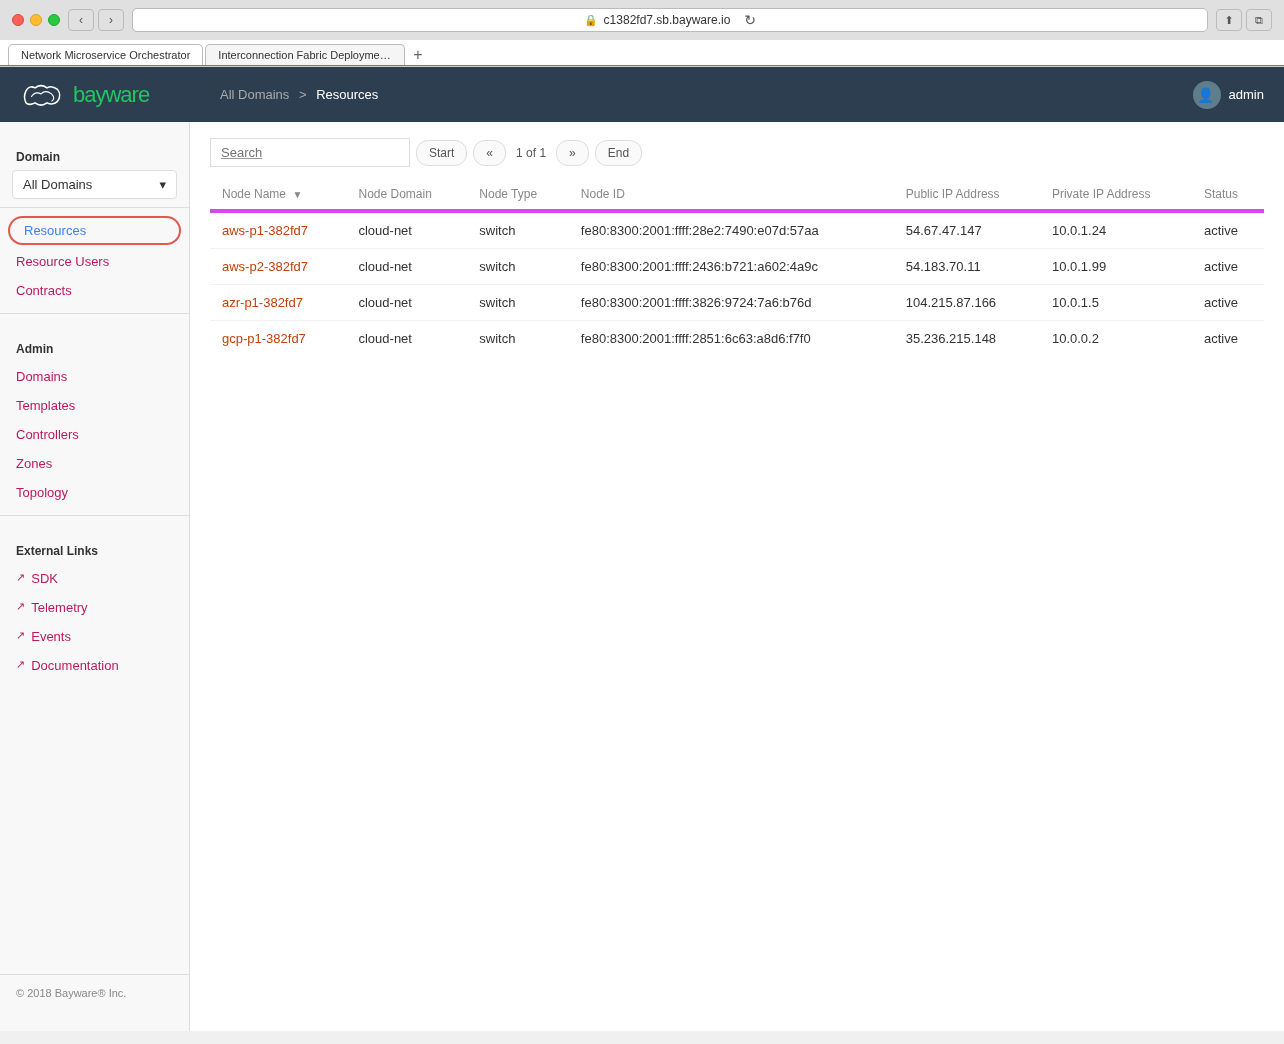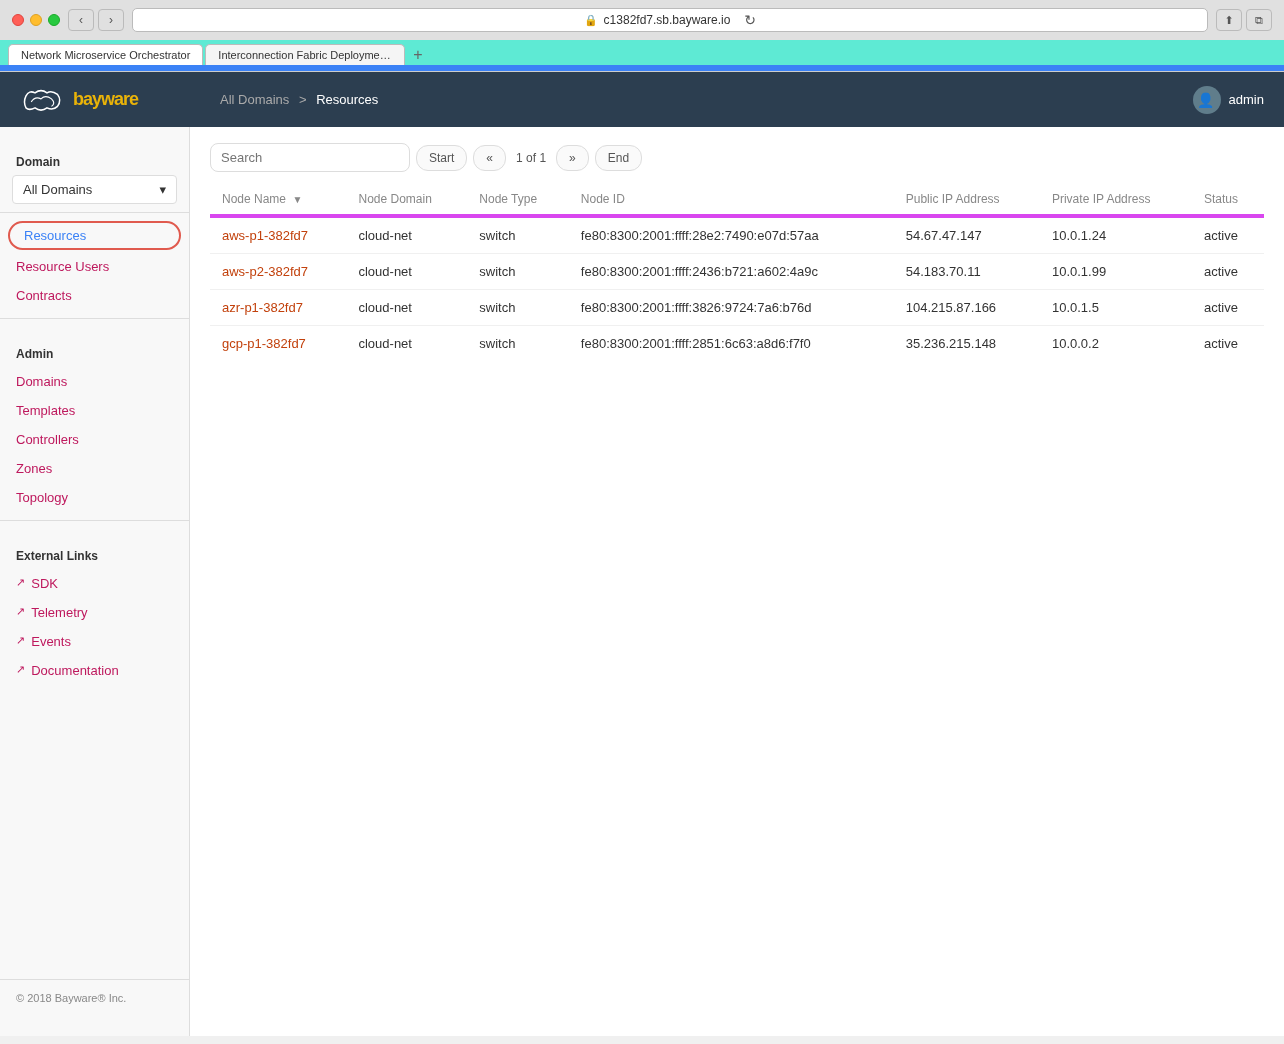--- a/index.html
+++ b/index.html
@@ -36,22 +36,22 @@
     .reload-btn {
       background: none; border: none; cursor: pointer; font-size: 14px; color: #555; margin-left: 8px;
     }
     .window-btn {
       background: none; border: 1px solid #bbb; border-radius: 4px; width: 26px; height: 22px;
       cursor: pointer; font-size: 11px; color: #555; display: flex; align-items: center; justify-content: center;
     }
 
     
     .browser-tabs {
-      display: flex; align-items: center; background: #5eead4; padding: 4px 8px 0;
-      border-bottom: 6px solid #3b82f6;
+      display: flex; align-items: center; background: #ffffff; padding: 4px 8px 0;
+      border-bottom: 1px solid #3b82f6;
     }
     .browser-tab {
       background: #f5f5f5; border: 1px solid #bbb; border-bottom: none;
       border-radius: 5px 5px 0 0; padding: 4px 12px; font-size: 11px;
       cursor: pointer; max-width: 200px; white-space: nowrap; overflow: hidden; text-overflow: ellipsis;
     }
     .browser-tab.active { background: white; }
     .browser-tab + .browser-tab { margin-left: 2px; }
     .new-tab-btn {
       background: none; border: none; cursor: pointer; font-size: 16px; color: #666;
@@ -61,21 +61,21 @@
     
     .app-container { display: flex; flex-direction: column; height: calc(1044px - 80px); }
 
     
     .app-header {
       background: #2c3e50; color: white;
       display: flex; align-items: center; padding: 0 20px; height: 55px;
       flex-shrink: 0;
     }
     .logo-area { display: flex; align-items: center; gap: 8px; min-width: 180px; }
-    .logo-text { font-size: 18px; font-weight: 700; letter-spacing: -1px; color: #eab308; }
+    .logo-text { font-size: 22px; font-weight: 400; letter-spacing: -1px; color: #22c55e; }
     .breadcrumb-area { flex: 1; padding-left: 20px; font-size: 13px; color: #aaa; }
     .breadcrumb-area a { color: #aaa; text-decoration: none; }
     .breadcrumb-sep { margin: 0 6px; }
     .breadcrumb-current { color: white; }
     .user-area { display: flex; align-items: center; gap: 8px; }
     .user-avatar {
       width: 28px; height: 28px; border-radius: 50%; background: #607d8b;
       display: flex; align-items: center; justify-content: center; font-size: 14px;
     }
     .user-name { color: white; font-size: 13px; }
@@ -112,23 +112,24 @@
     }
     .ext-link-icon { font-size: 11px; }
     .sidebar-footer { padding: 12px 16px; font-size: 11px; color: #888; border-top: 1px solid #ddd; margin-top: 41px; }
 
     
     .main-content { flex: 1; padding: 16px 20px; overflow: auto; background: white; }
 
     
     .toolbar { display: flex; align-items: center; gap: 6px; margin-bottom: 12px; }
     .search-box {
-      border: 1px solid #ddd; border-radius: 8px; padding: 6px 10px;
+      border: 1px solid #ddd; border-radius: 0; padding: 6px 10px;
       font-size: 13px; width: 200px; color: #999;
       outline: none;
+      text-decoration: underline;
     }
     .toolbar-btn {
       border: 1px solid #ddd; background: #fafafa; border-radius: 12px;
       padding: 5px 12px; font-size: 12px; cursor: pointer; color: #555;
     }
     .page-info { font-size: 12px; color: #555; padding: 0 4px; }
 
     
     .data-table { width: 100%; border-collapse: collapse; }
     .data-table th {

